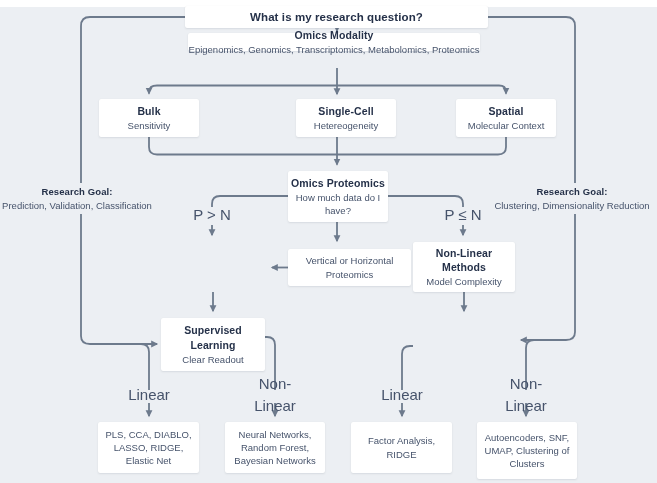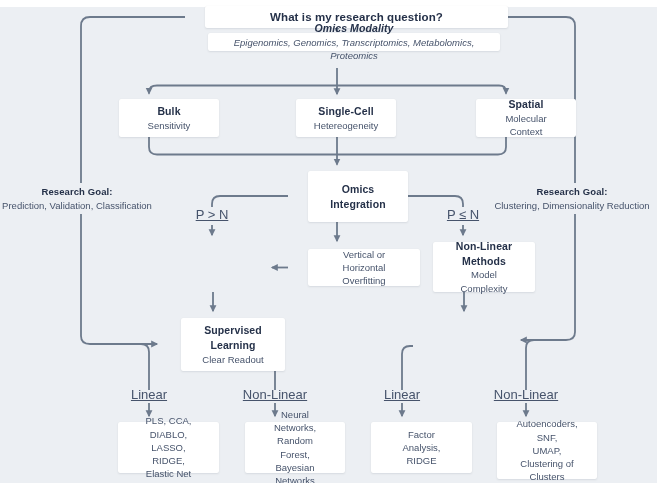--- a/index.html
+++ b/index.html
@@ -9,31 +9,31 @@
     background:#eceff3;
     -webkit-font-smoothing:antialiased;
   }
   #canvas{position:relative;width:657px;height:483px;background:#eceff3;overflow:hidden;}
   #top-strip{position:absolute;left:0;top:0;width:657px;height:7px;background:#ffffff;}
   #connectors{position:absolute;left:0;top:0;width:657px;height:483px;}
   .node{
     position:absolute;background:#ffffff;border-radius:2px;
     box-shadow:0 1px 2px rgba(40,50,70,.10), 0 0 1px rgba(40,50,70,.06);
     display:flex;flex-direction:column;align-items:center;justify-content:center;
-    text-align:center;line-height:1.4;padding:2px 20px;box-sizing:border-box;margin-left:20px;
+    text-align:center;line-height:1.4;padding:2px 0;box-sizing:border-box;
   }
   .t{font-weight:bold;font-size:10.5px;color:#253149;letter-spacing:.1px;}
   .s{font-size:9.5px;color:#46536b;}
   .root-t{font-size:11.5px;}
   .edge-label{
     position:absolute;display:flex;flex-direction:column;align-items:center;justify-content:center;
     text-align:center;line-height:1.45;
   }
   .masked{background:#eceff3;}
-  .branch-label{font-size:13px;color:#46536b;text-decoration:underline;}
+  .branch-label{font-size:15px;color:#46536b;}
 </style>
 </head>
 <body>
 
 <div id="canvas">
 
   <div id="top-strip"></div>
 
   <svg id="connectors" width="657" height="483" viewBox="0 0 657 483" fill="none" stroke="#6d7a8c" stroke-width="1.8">
     <defs>
@@ -66,48 +66,49 @@
     <path d="M265 337 H267 Q275 337 275 345 V390"></path>
     <path d="M275 403 V416" marker-end="url(#ah)"></path>
     <path d="M413 346 H410 Q402 346 402 354 V390"></path>
     <path d="M402 403 V416" marker-end="url(#ah)"></path>
   </svg>
 
   <div class="node" style="left:185px;top:6px;width:303px;height:22px;">
     <span class="t root-t">What is my research question?</span>
   </div>
 
-  <div class="node" style="left:188px;top:33px;width:292px;height:18px;font-style:italic;">
+  <div class="node" style="left:188px;top:33px;width:292px;height:18px;">
     <span class="t">Omics Modality</span>
     <span class="s">Epigenomics, Genomics, Transcriptomics, Metabolomics, Proteomics</span>
   </div>
 
   <div class="node" style="left:99px;top:99px;width:100px;height:38px;">
     <span class="t">Bulk</span>
     <span class="s">Sensitivity</span>
   </div>
 
-  <div class="node" style="left:276px;top:99px;width:100px;height:38px;justify-content:center;">
+  <div class="node" style="left:296px;top:99px;width:100px;height:38px;justify-content:center;">
     <span class="t">Single-Cell</span>
     <span class="s">Hetereogeneity</span>
   </div>
 
   <div class="node" style="left:456px;top:99px;width:100px;height:38px;align-items:center;">
     <span class="t">Spatial</span>
     <span class="s">Molecular Context</span>
   </div>
 
   <div class="node" style="left:288px;top:171px;width:100px;height:51px;">
-    <span class="t">Omics Integration</span>
+    <span class="t">Omics Proteomics</span>
+    <span class="s">How much data do I have?</span>
   </div>
 
 
-  <div class="node" style="left:288px;top:249px;width:112px;height:37px;">
+  <div class="node" style="left:288px;top:249px;width:123px;height:37px;">
     <span class="s">Vertical or Horizontal</span>
-    <span class="s">Overfitting</span>
+    <span class="s">Proteomics</span>
   </div>
 
   <div class="node" style="left:413px;top:242px;width:102px;height:50px;">
     <span class="t">Non-Linear Methods</span>
     <span class="s">Model Complexity</span>
   </div>
 
   <div class="node" style="left:161px;top:318px;width:104px;height:53px;">
     <span class="t">Supervised Learning</span>
     <span class="s">Clear Readout</span>

